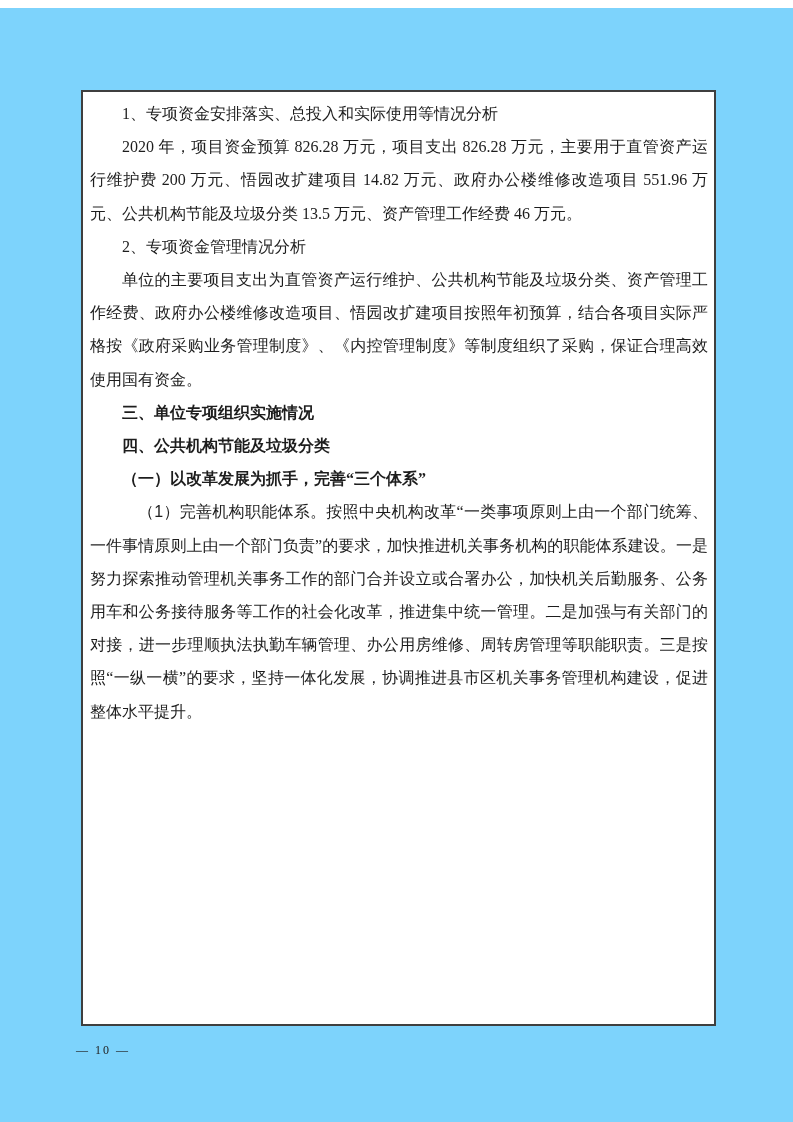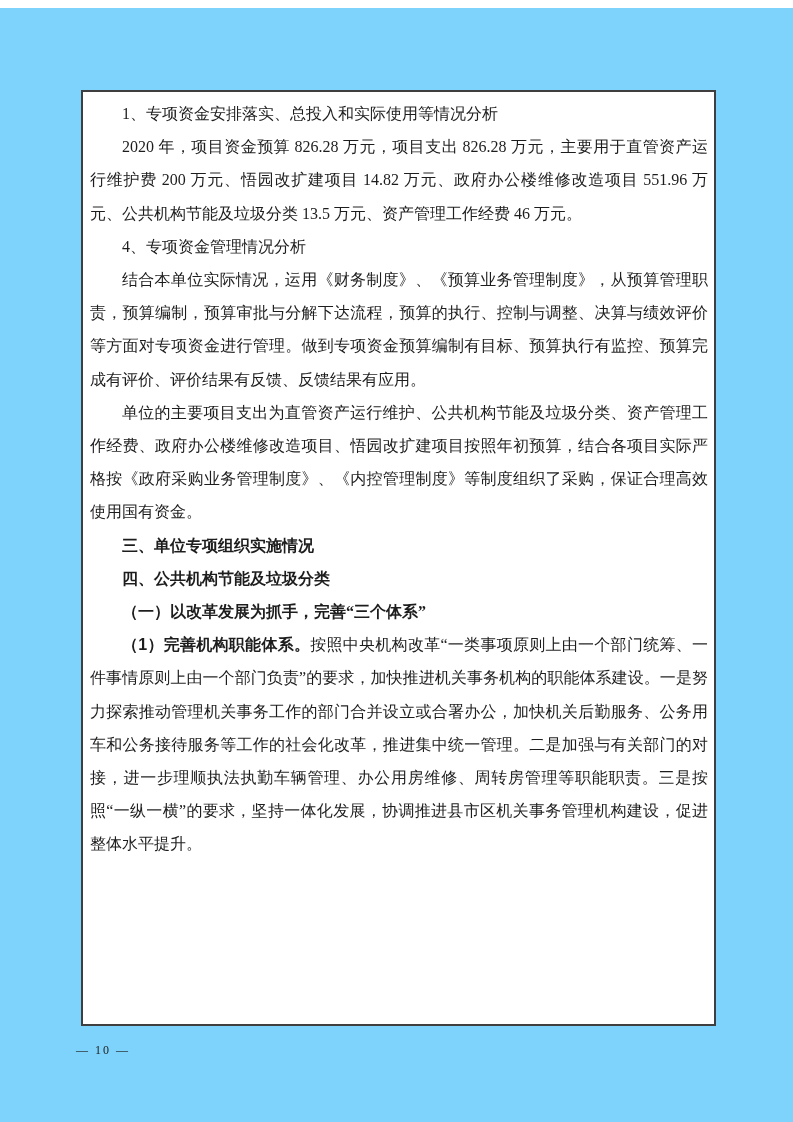--- a/index.html
+++ b/index.html
@@ -40,41 +40,41 @@
   }
   .para.section-heading {
     font-weight: bold;
     font-family: "Liberation Sans", sans-serif;
   }
   .para.kaiti-heading {
     font-weight: bold;
     font-family: "Liberation Serif", serif;
   }
   .para .lead {
-    font-weight: bold;
+    font-weight: normal;
     font-family: "Liberation Sans", sans-serif;
+    margin-left: 16px;
   }
   .page-number {
     position: absolute;
     left: 76px; top: 1035px;
     font-size: 12px;
     letter-spacing: 2px;
     color: #222222;
     font-family: Liberation Serif, serif;
   }
 </style>
 </head>
 <body>
 
 <div class="page">
   <div class="content-box">
       <p class="para sub-heading">1、专项资金安排落实、总投入和实际使用等情况分析</p>
       <p class="para body">2020 年，项目资金预算 826.28 万元，项目支出 826.28 万元，主要用于直管资产运行维护费 200 万元、悟园改扩建项目 14.82 万元、政府办公楼维修改造项目 551.96 万元、公共机构节能及垃圾分类 13.5 万元、资产管理工作经费 46 万元。</p>
-      <p class="para sub-heading">4、专项资金管理情况分析</p>
-      <p class="para body">结合本单位实际情况，运用《财务制度》、《预算业务管理制度》，从预算管理职责，预算编制，预算审批与分解下达流程，预算的执行、控制与调整、决算与绩效评价等方面对专项资金进行管理。做到专项资金预算编制有目标、预算执行有监控、预算完成有评价、评价结果有反馈、反馈结果有应用。</p>
+      <p class="para sub-heading">2、专项资金管理情况分析</p>
       <p class="para body">单位的主要项目支出为直管资产运行维护、公共机构节能及垃圾分类、资产管理工作经费、政府办公楼维修改造项目、悟园改扩建项目按照年初预算，结合各项目实际严格按《政府采购业务管理制度》、《内控管理制度》等制度组织了采购，保证合理高效使用国有资金。</p>
       <p class="para section-heading">三、单位专项组织实施情况</p>
       <p class="para section-heading">四、公共机构节能及垃圾分类</p>
       <p class="para kaiti-heading">（一）以改革发展为抓手，完善“三个体系”</p>
       <p class="para body"><span class="lead">（1）完善机构职能体系。</span><span>按照中央机构改革“一类事项原则上由一个部门统筹、一件事情原则上由一个部门负责”的要求，加快推进机关事务机构的职能体系建设。一是努力探索推动管理机关事务工作的部门合并设立或合署办公，加快机关后勤服务、公务用车和公务接待服务等工作的社会化改革，推进集中统一管理。二是加强与有关部门的对接，进一步理顺执法执勤车辆管理、办公用房维修、周转房管理等职能职责。三是按照“一纵一横”的要求，坚持一体化发展，协调推进县市区机关事务管理机构建设，促进整体水平提升。</span></p>
     </div>
   <div class="page-number">— 10 —</div>
 </div>
 
 </body></html>

